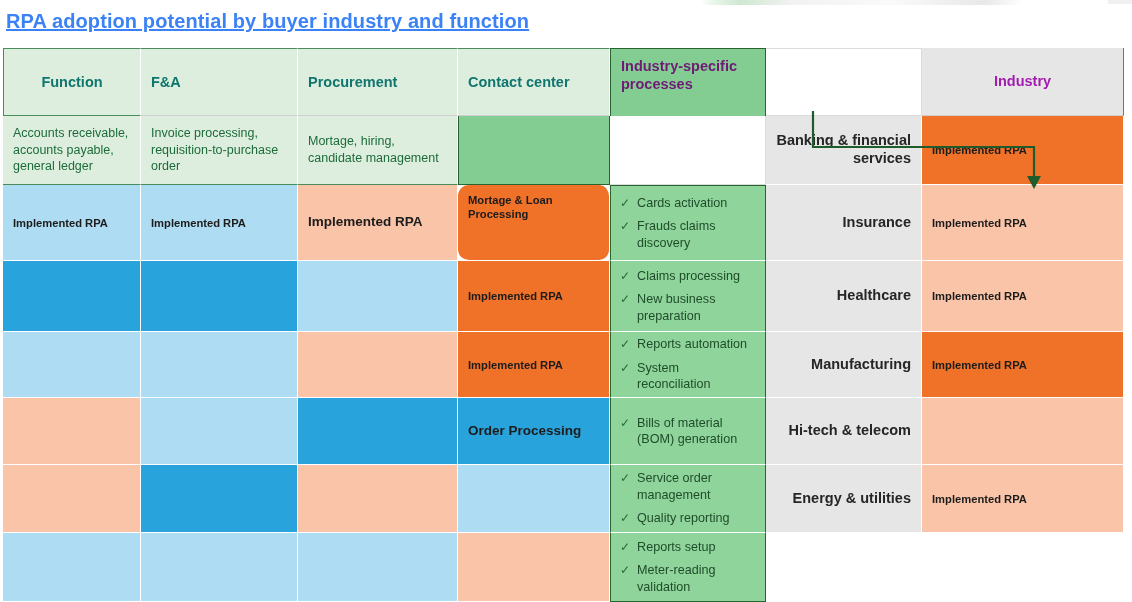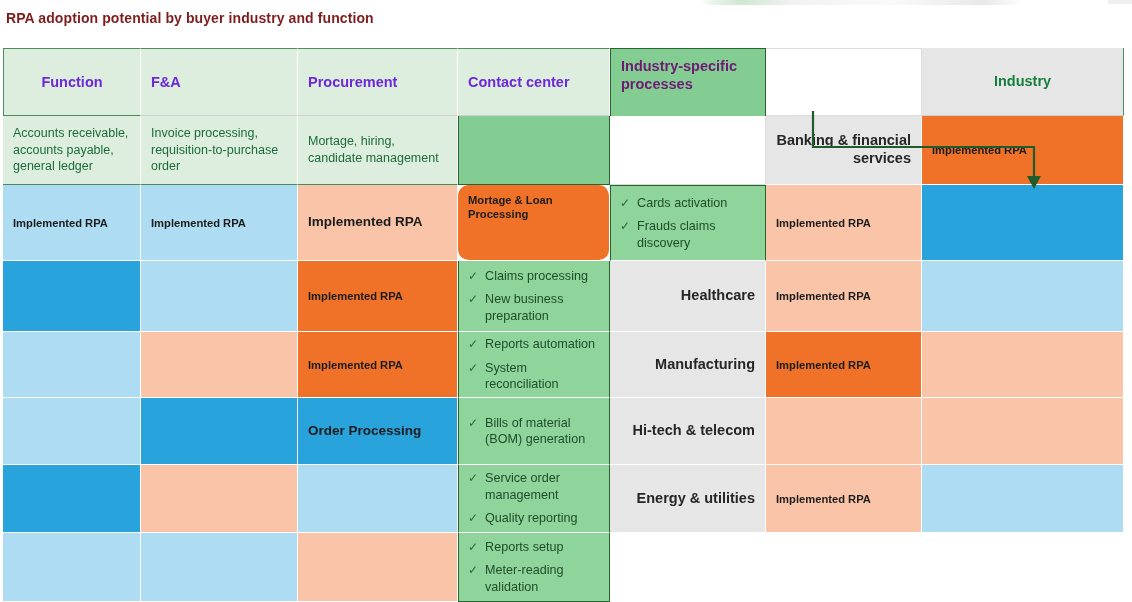--- a/index.html
+++ b/index.html
@@ -14,22 +14,22 @@
   #top-artifact{
     position:absolute;left:694px;top:0;width:330px;height:5px;
     background:linear-gradient(90deg,#ffffff 0%,#ffffff 2%,#e9f5ea 6%,#cfe8d2 14%,#f2f2f2 30%,#fafafa 60%,#e8e8e8 88%,#ffffff 100%);
   }
   #artifact-right{
     position:absolute;left:1108px;top:0;width:24px;height:4px;background:#f0f0f0;
   }
 
   #page-title{
     position:absolute;left:6px;top:10px;
-    font-size:14px;font-weight:bold;color:#7f1d1d;
-    letter-spacing:.1px;white-space:nowrap;
+    font-size:20px;font-weight:bold;color:#3b82f6;
+    letter-spacing:.1px;white-space:nowrap;text-decoration:underline;
   }
 
   #matrix{
     position:absolute;left:3px;top:48px;
     width:1126px;height:554px;
     display:grid;
     grid-template-columns:138px 157px 160px 152px 156px 156px 202px;
     grid-template-rows:68px 69px 76px 71px 66px 67px 68px 69px;
     background:#ffffff;
   }
@@ -40,21 +40,21 @@
     border-right:1.5px solid #ffffff;
     border-bottom:1.5px solid #ffffff;
     display:flex;
     padding:8px 10px;
     overflow:hidden;
   }
 
   
   .hdr{
     background:#ddeede;
-    color:#6d28d9;
+    color:#0f766e;
     font-weight:bold;
     font-size:14.5px;
     align-items:center;
     border-right:1.5px solid #ffffff;
     border-bottom:1.5px solid #ffffff;
     line-height:1.25;
   }
   .hdr.first{
     justify-content:center;
     border:1.5px solid #4a8c5c;
@@ -82,21 +82,21 @@
     background:#ddeede;
     color:#1d6b3a;
     font-size:12.5px;
     line-height:1.35;
     align-items:center;
     border-bottom:1.5px solid #4a8c5c;
     border-right:1.5px solid #ffffff;
   }
   .sub.rowlbl{
     background:#e6e6e6;
-    color:#15803d;
+    color:#a21caf;
     font-weight:bold;
     font-size:14.5px;
     justify-content:center;
     border-bottom:1.5px solid #cfcfcf;
     border-right:1.5px solid #4a8c5c;
   }
   .sub.isp{
     background:#83cd93;
     border-left:1.5px solid #27642f;
     border-right:1.5px solid #27642f;
@@ -196,20 +196,21 @@
     <div class="cell green first-green">
       <div class="bullet">
         <span class="check">✓</span>
         <span>Cards activation</span>
       </div>
       <div class="bullet">
         <span class="check">✓</span>
         <span>Frauds claims discovery</span>
       </div>
     </div>
+    <div class="cell rowlabel">Insurance</div>
     <div class="cell c-orange-light">
       <span class="celltext">Implemented RPA</span>
     </div>
     <div class="cell c-blue-mid"></div>
     <div class="cell c-blue-mid"></div>
     <div class="cell c-blue-light"></div>
     <div class="cell c-orange-dark">
       <span class="celltext">Implemented RPA</span>
     </div>
     <div class="cell green">

